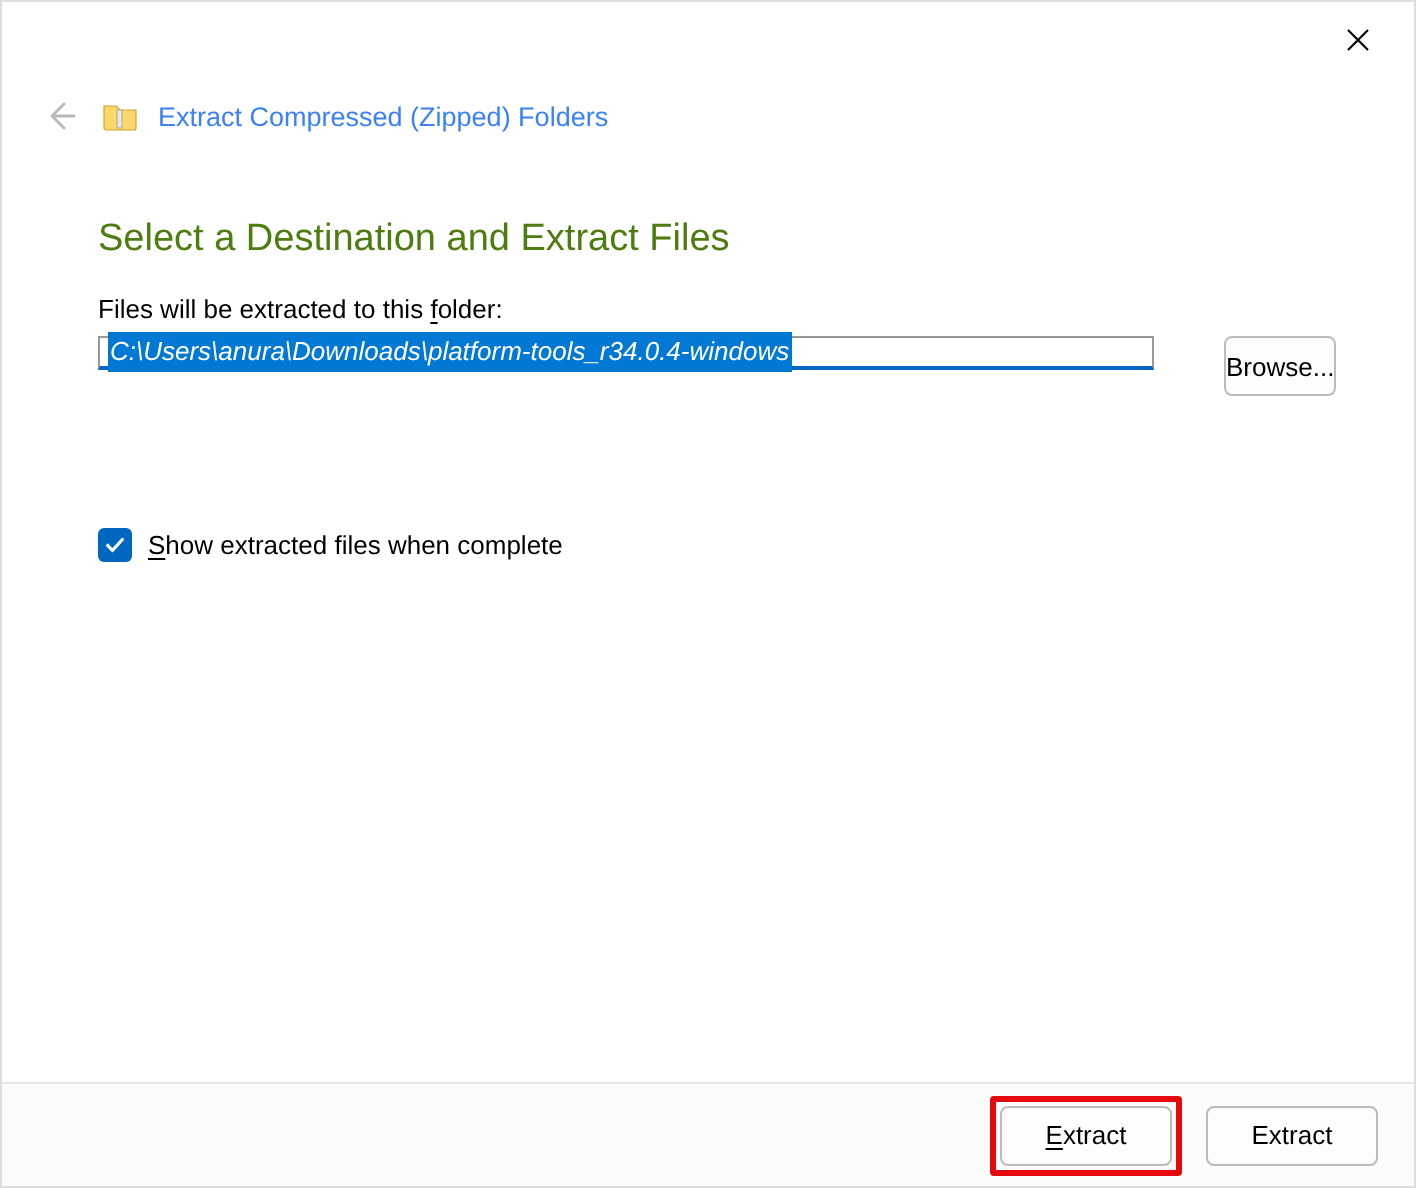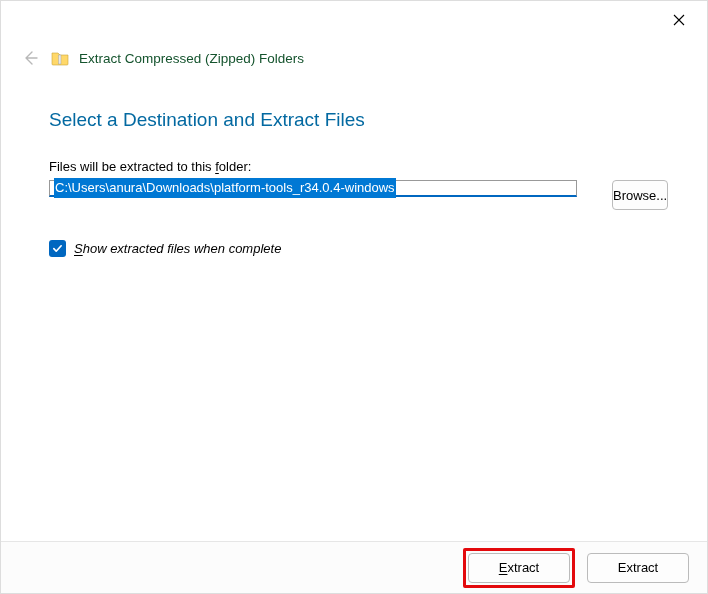--- a/index.html
+++ b/index.html
@@ -41,31 +41,31 @@
       display: flex; align-items: center; justify-content: center;
       color: #999;
     }
     .back-btn svg { width: 16px; height: 16px; stroke: #aaa; }
     .folder-icon {
       width: 18px; height: 16px;
       display: inline-flex; align-items: center; justify-content: center;
     }
     .wizard-title {
       font-size: 13.5px;
-      color: #14532d;
+      color: #3b82f6;
       text-align: center;
     }
     .content {
       padding: 34px 48px 0 48px;
     }
     .heading {
-      color: #0369a1;
+      color: #4d7c0f;
       font-size: 19px;
       font-weight: 400;
-      margin-bottom: 28px;
+      margin-bottom: 16px;
     }
     .field-label {
       font-size: 13px;
       margin-bottom: 6px;
     }
     .input-row {
       display: flex;
       gap: 16px;
       align-items: flex-start;
     }
@@ -74,45 +74,45 @@
       height: 17px;
       border: 1px solid #999;
       border-bottom: 2px solid #0067c0;
       padding: 2px 4px;
       font-family: inherit;
       font-size: 13px;
       line-height: 20px;
       outline: none;
       display: flex;
       align-items: center;
+      font-style: italic;
     }
     .selected-text {
       background: #0078d4;
       color: #fff;
       display: inline-block;
       padding: 0 1px;
       white-space: nowrap;
     }
     .browse-btn {
       width: 74px;
       height: 30px;
       border: 1px solid #bbb;
       border-radius: 4px;
       background: #fdfdfd;
       font-family: inherit;
       font-size: 13px;
       cursor: pointer;
       margin-left: 19px;
     }
     .checkbox-row {
-      margin-top: 30px;
+      margin-top: 66px;
       display: flex;
       align-items: center;
       gap: 8px;
-      font-style: italic;
     }
     .checkbox {
       width: 17px; height: 17px;
       border-radius: 3px;
       background: #0067c0;
       display: flex; align-items: center; justify-content: center;
     }
     .checkbox svg { width: 11px; height: 11px; }
     .footer {
       position: absolute;
@@ -120,21 +120,21 @@
       height: 52px;
       border-top: 1px solid #e6e6e6;
       background: #fcfcfc;
       display: flex;
       justify-content: flex-end;
       align-items: center;
       gap: 12px;
       padding: 0 18px;
     }
     .dialog-btn {
-      width: 102px;
+      width: 86px;
       height: 30px;
       border: 1px solid #bbb;
       border-radius: 4px;
       background: #fdfdfd;
       font-family: inherit;
       font-size: 13px;
       cursor: pointer;
     }
     .highlight-box {
       border: 3px solid #e3090c;

